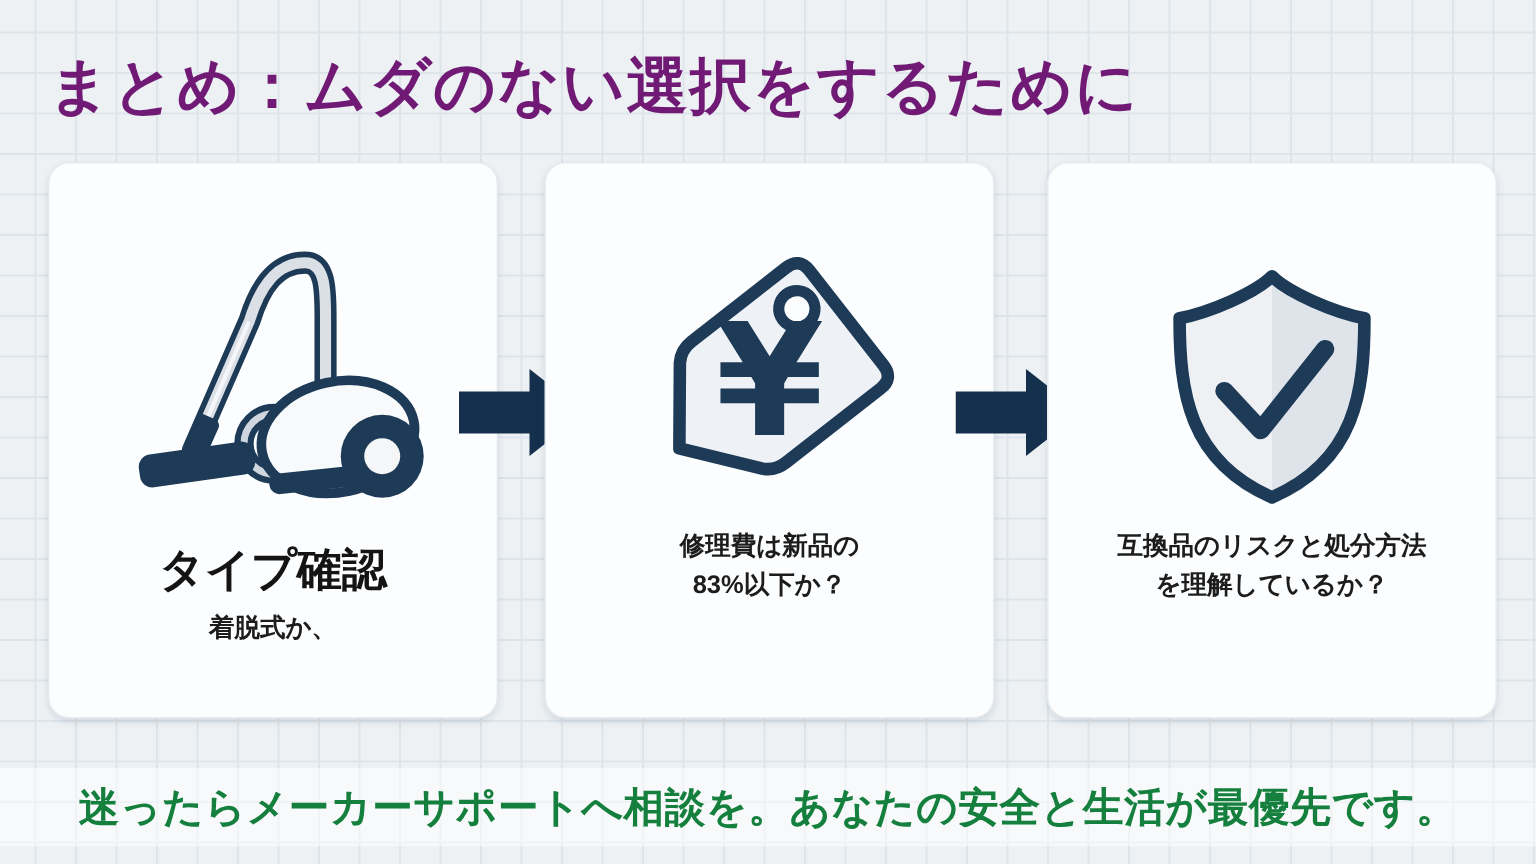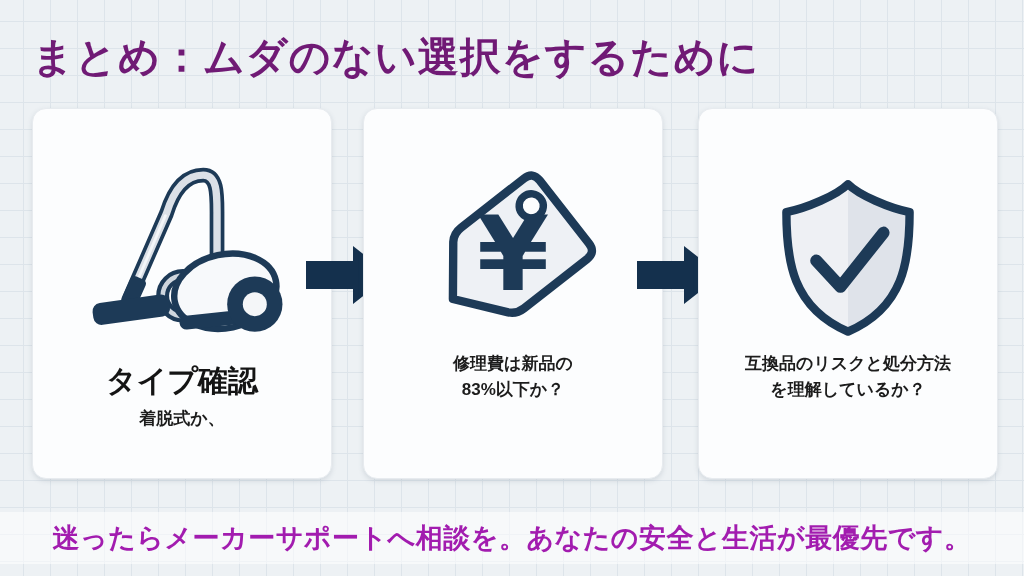--- a/index.html
+++ b/index.html
@@ -34,21 +34,21 @@
     text-align:center;line-height:1.5;width:100%;
   }
   .flow-arrow{position:absolute;top:243px;width:84px;height:64px;}
   .arrow1{left:306px;} .arrow2{left:637px;}
   .footer-band{
     position:absolute;left:0;top:512px;width:1024px;height:52px;
     background:rgba(255,255,255,.55);
     display:flex;align-items:center;justify-content:center;
   }
   .footer-text{
-    font-size:27px;font-weight:800;color:#a21caf;letter-spacing:.5px;white-space:nowrap;
+    font-size:27px;font-weight:800;color:#15803d;letter-spacing:.5px;white-space:nowrap;
   }
 </style>
 </head>
 <body>
 
 <h1 class="slide-title">まとめ：ムダのない選択をするために</h1>
 
 <div class="card card1">
   <div class="card-icon">
     <svg width="212" height="196" viewBox="0 0 230 200" aria-hidden="true">

